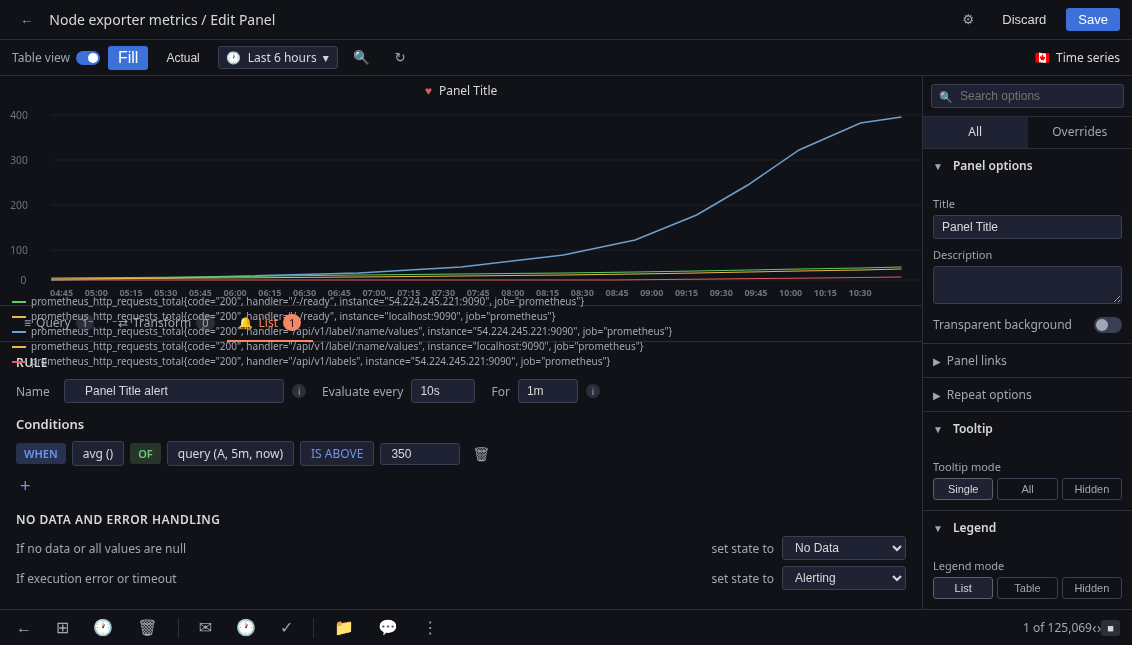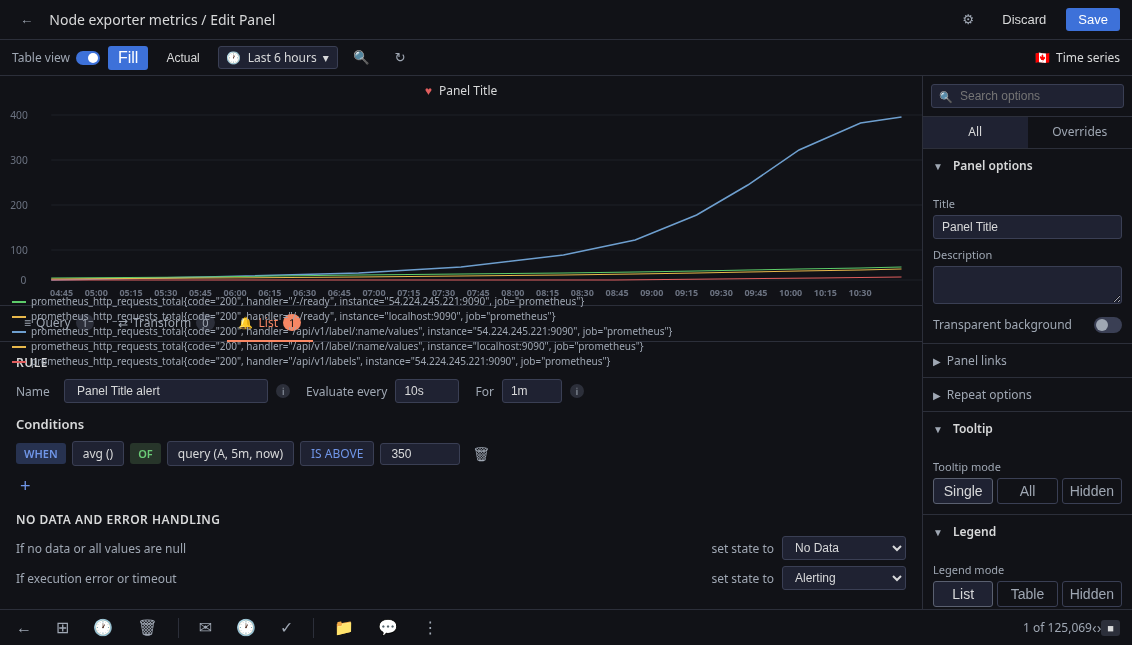--- a/index.html
+++ b/index.html
@@ -49,21 +49,21 @@
     .qtab-badge { background: #2c2f3a; border-radius: 10px; padding: 1px 6px; font-size: 11px; }
     .qtab.active .qtab-badge { background: #f78764; color: #111; }
 
     
     .alert-body { padding: 12px 16px; overflow-y: auto; flex: 1; }
     .section-title { font-size: 12px; font-weight: 600; color: #d8d9da; margin-bottom: 8px; text-transform: uppercase; letter-spacing: 0.5px; }
 
     
     .rule-row { display: flex; align-items: center; gap: 8px; margin-bottom: 12px; }
     .rule-label { font-size: 12px; color: #9fa7b3; width: 40px; }
-    .rule-name-input { background: #1f2232; border: 1px solid #3a3f54; border-radius: 3px; padding: 4px 12px; color: #d8d9da; font-size: 12px; width: 204px; }
+    .rule-name-input { background: #1f2232; border: 1px solid #3a3f54; border-radius: 3px; padding: 4px 20px; color: #d8d9da; font-size: 12px; width: 220px; }
     .rule-eval-label { font-size: 12px; color: #9fa7b3; margin-left: 8px; }
     .rule-eval-input { background: #1f2232; border: 1px solid #3a3f54; border-radius: 3px; padding: 4px 8px; color: #d8d9da; font-size: 12px; width: 64px; }
     .rule-for-label { font-size: 12px; color: #9fa7b3; margin-left: 8px; }
     .rule-for-input { background: #1f2232; border: 1px solid #3a3f54; border-radius: 3px; padding: 4px 8px; color: #d8d9da; font-size: 12px; width: 60px; }
 
     
     .conditions-title { font-size: 13px; font-weight: 600; color: #d8d9da; margin-bottom: 8px; }
     .condition-row { display: flex; align-items: center; gap: 6px; margin-bottom: 8px; flex-wrap: wrap; }
     .cond-badge { padding: 3px 8px; border-radius: 3px; font-size: 11px; font-weight: 600; }
     .cond-when { background: #273250; color: #7096e8; }
@@ -107,21 +107,21 @@
     .toggle-label { font-size: 12px; color: #9fa7b3; }
     .toggle-switch { width: 28px; height: 16px; background: #3a3f54; border-radius: 8px; position: relative; cursor: pointer; }
     .toggle-switch::after { content: ''; position: absolute; width: 12px; height: 12px; background: #9fa7b3; border-radius: 50%; top: 2px; left: 2px; }
 
     
     .collapsible-row { display: flex; align-items: center; gap: 6px; padding: 8px 10px; cursor: pointer; font-size: 12px; color: #9fa7b3; }
     .chevron { font-size: 10px; }
 
     
     .tooltip-mode-btns { display: flex; gap: 4px; margin-top: 4px; }
-    .mode-btn { flex: 1; text-align: center; padding: 4px 0; border-radius: 3px; font-size: 14px; cursor: pointer; border: 1px solid #3a3f54; color: #9fa7b3; background: none; }
+    .mode-btn { flex: 1; text-align: center; padding: 4px 0; border-radius: 3px; font-size: 11px; cursor: pointer; border: 1px solid #3a3f54; color: #9fa7b3; background: none; }
     .mode-btn.active { background: #1f2232; color: #d8d9da; border-color: #5a6070; }
 
     
     .legend-mode-btns { display: flex; gap: 4px; margin-top: 4px; }
     .legend-placement-btns { display: flex; gap: 4px; margin-top: 4px; }
     .placement-btn { flex: 1; text-align: center; padding: 4px 0; border-radius: 3px; font-size: 11px; cursor: pointer; border: 1px solid #3a3f54; color: #9fa7b3; background: none; }
     .placement-btn.active { background: #1f2232; color: #d8d9da; border-color: #5a6070; }
 
     
     .bottom-bar { height: 36px; background: #111217; border-top: 1px solid #2c2f3a; display: flex; align-items: center; padding: 0 12px; gap: 16px; position: fixed; bottom: 0; left: 0; right: 0; z-index: 100; }

